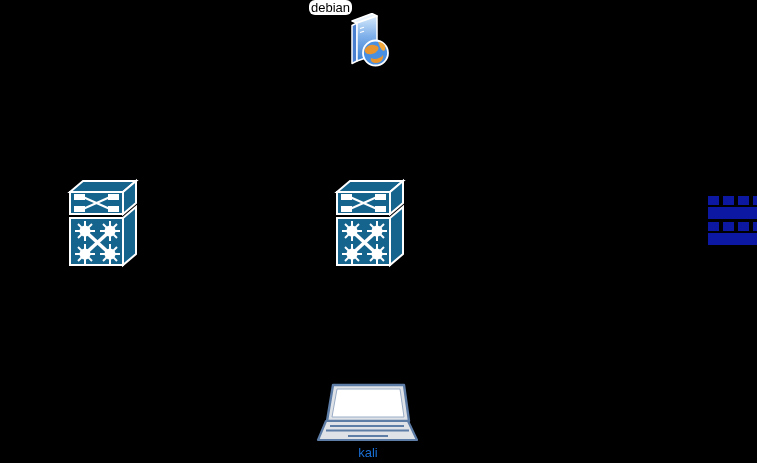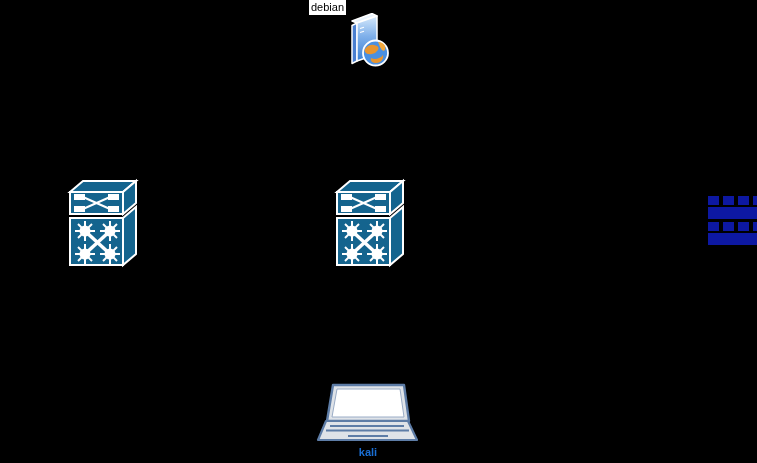--- a/index.html
+++ b/index.html
@@ -1,23 +1,23 @@
 <!DOCTYPE html>
 <html><head>
 <meta charset="utf-8">
 <style>
   html,body{margin:0;padding:0;background:#000;}
   .canvas{
     position:relative;width:757px;height:463px;background:#000000;
     overflow:hidden;font-family:"Liberation Sans",sans-serif;
   }
   .node{position:absolute;}
-  .node-label{position:absolute;font-size:11px;line-height:15px;white-space:nowrap;}
+  .node-label{position:absolute;font-size:13px;line-height:15px;white-space:nowrap;border-radius:6px;}
   .label-debian{left:309px;top:0px;background:#ffffff;color:#000000;padding:0 2px;}
-  .label-kali{left:316px;top:445px;width:104px;text-align:center;color:#1a6fd4;font-weight:bold;}
+  .label-kali{left:316px;top:445px;width:104px;text-align:center;color:#1a6fd4;font-weight:normal;}
   .pos-server{left:345px;top:13px;}
   .pos-switch-left{left:66px;top:176px;}
   .pos-switch-center{left:333px;top:176px;}
   .pos-edge-top{left:708px;top:196px;}
   .pos-edge-bottom{left:708px;top:222px;}
   .pos-laptop{left:316px;top:383px;}
   svg{display:block;}
   .defs-holder{position:absolute;width:0;height:0;overflow:hidden;}
 </style>
 </head>

